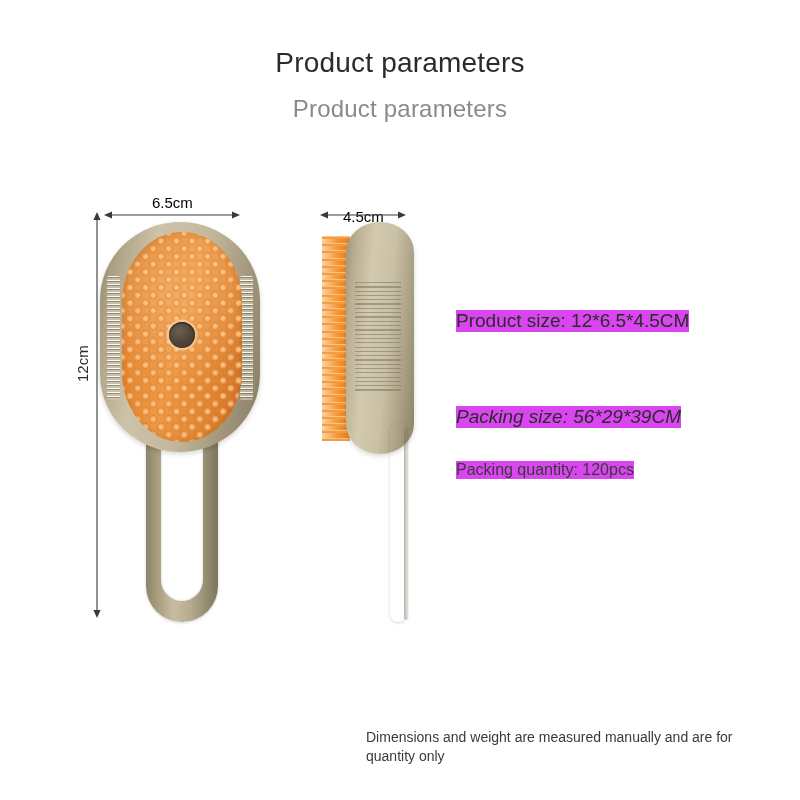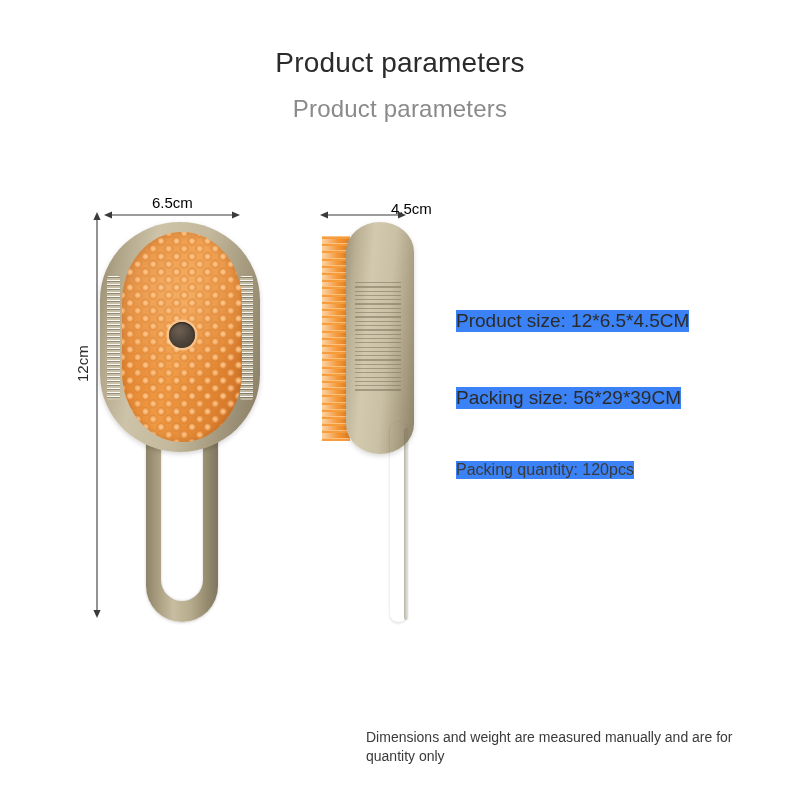--- a/index.html
+++ b/index.html
@@ -41,21 +41,21 @@
   }
 
   
   .dim-label {
     position: absolute;
     font-size: 15px;
     color: #000000;
     white-space: nowrap;
   }
   .dim-label-h1 { left: 152px; top: 194px; }
-  .dim-label-h2 { left: 343px; top: 200px; margin-left: 48px; }
+  .dim-label-h2 { left: 343px; top: 208px; }
 
   .dim-label-v {
     position: absolute;
     left: 74px;
     top: 382px;
     font-size: 15px;
     color: #2b2b2b;
     white-space: nowrap;
     transform: rotate(-90deg);
     transform-origin: left top;
@@ -237,24 +237,24 @@
     border-radius: 3px;
     background: linear-gradient(90deg, rgba(120,112,90,0.55), rgba(120,112,90,0.0));
   }
 
   
   .spec {
     position: absolute;
     font-size: 19px;
     color: #2b2b2b;
     white-space: nowrap;
-    background: #3b82f6;
+    background: #d946ef;
   }
   .spec-1 { left: 456px; top: 310px; }
-  .spec-2 { left: 456px; top: 387px; }
+  .spec-2 { left: 456px; top: 406px; font-style: italic; }
   .spec-3 {
     left: 456px;
     top: 461px;
     font-size: 16px;
     color: #3a3a3a;
   }
 
   
   .footer-note {
     position: absolute;

